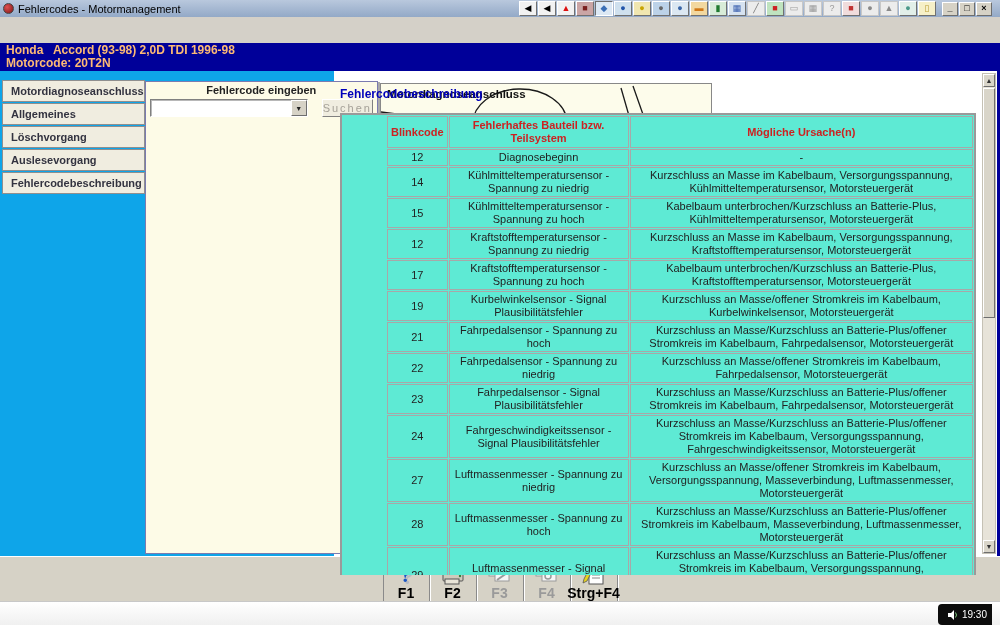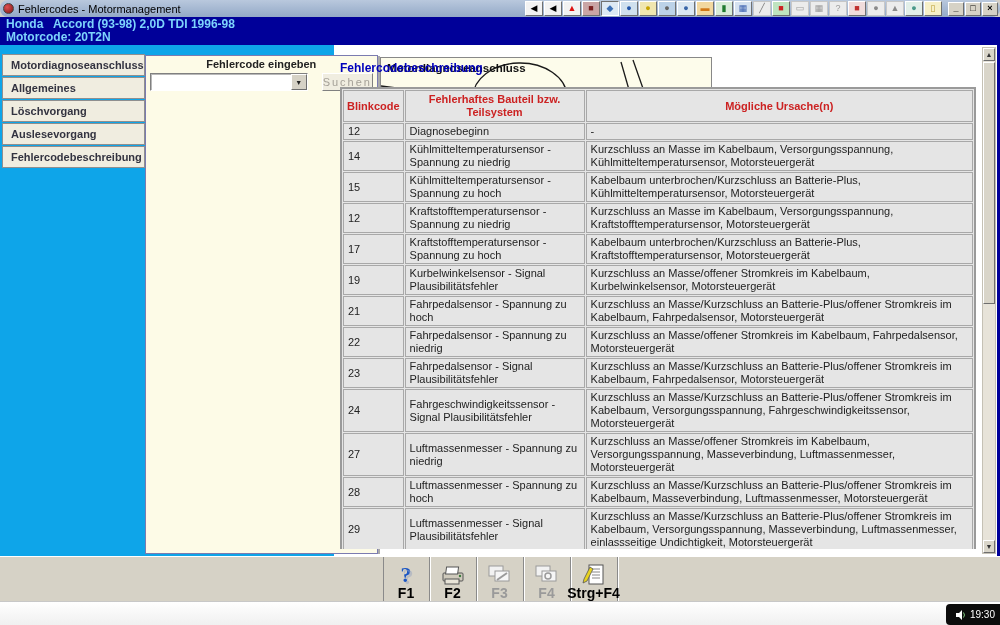--- a/index.html
+++ b/index.html
@@ -1,21 +1,21 @@
 <!DOCTYPE html>
 <html><head>
 <meta charset="utf-8">
 <style>
   * { margin:0; padding:0; box-sizing:border-box; }
   html,body { width:1000px; height:625px; overflow:hidden; }
   body { font-family:"Liberation Sans", sans-serif; background:#d4d0c8; }
   .app { width:1000px; height:625px; display:flex; flex-direction:column; }
 
   
-  .titlebar { height:17px; background:linear-gradient(#bccadf,#8fa6c4 180%,#93a9c7); background:linear-gradient(#b9c8dd,#93a9c7); display:flex; align-items:center; padding:0 2px 0 3px;border-radius:8px; }
+  .titlebar { height:17px; background:linear-gradient(#bccadf,#8fa6c4 180%,#93a9c7); background:linear-gradient(#b9c8dd,#93a9c7); display:flex; align-items:center; padding:0 8px 0 3px; }
   .app-icon { width:11px; height:11px; border-radius:50%; background:radial-gradient(circle at 35% 35%, #e05050, #7a1515); border:1px solid #444; margin-right:4px; flex:none; }
   .title-text { font-size:11px; color:#000; white-space:pre; }
   .tb-icons { margin-left:auto; display:flex; align-items:center; gap:1px; margin-right:6px; }
   .tb-ic { width:18px; height:15px; font-size:9px; line-height:13px; text-align:center; overflow:hidden; cursor:default; }
   .tb-ic.raised { border:1px solid; border-color:#fff #707070 #707070 #fff; }
   .tb-ic.pressed { border:1px solid; border-color:#707070 #fff #fff #707070; }
   .tb-ic.flat { border:1px solid #c7c7c7; }
   .win-btns { display:flex; gap:1px; }
   .win-btn { width:16px; height:14px; background:#d6d2c6; border:1px solid; border-color:#fff #6e6e6e #6e6e6e #fff; font-size:9px; line-height:11px; text-align:center; font-weight:bold; color:#000; }
 
@@ -37,44 +37,44 @@
   .combo-btn { width:16px; height:100%; background:#d6d2c6; border:1px solid; border-color:#fff #6e6e6e #6e6e6e #fff; font-size:7px; text-align:center; line-height:15px; color:#222; }
   .search-btn { flex:1; height:18px; background:#f0ede0; border:1px solid; border-color:#fff #808080 #808080 #fff; font-size:11px; color:#a5a198; line-height:16px; letter-spacing:2px; }
   .sidebar-filler { flex:1; background:#e9e9e9; border:1px solid #aaa; border-top:none; margin-top:2px; }
   .diagram-panel { height:256px; flex:none; margin-top:3px; border:1px solid #888; background:#fdfceb; position:relative; }
   .diagram-panel svg { display:block; }
 
   
   .main { flex:1; position:relative; padding:16px 24px 0 6px; min-width:0; }
   .main-heading { font-size:12px; font-weight:bold; color:#0000bb; margin-bottom:12px; }
   .table-wrap { height:462px; overflow:hidden; }
-  table.fc { border-collapse:separate; border-spacing:1px; width:100%; border:2px solid #9a9a9a; background:#e5e5e5; }
+  table.fc { border-collapse:separate; border-spacing:1px; width:100%; border:2px solid #9a9a9a; background:#5eead4;padding-left:44px; }
   table.fc th { border:1px solid #a8a8a8; color:#cc2222; font-size:11px; font-weight:bold; text-align:center; padding:2px 3px; line-height:13px; }
-  table.fc td { border:1px solid #a8a8a8; font-size:11px; color:#222; padding:1px 4px; line-height:13px; vertical-align:middle; }
+  table.fc td { border:1px solid #a8a8a8; font-size:11px; color:#222; padding:1px 4px; line-height:13px; vertical-align:middle;text-align:center; }
   .col-code { width:52px; }
   .col-part { width:180px; }
 
   
   .vscroll { position:absolute; top:2px; bottom:2px; right:4px; width:14px; background:#e7e3d9; border:1px solid #c5c1b5; }
   .sb-btn { position:absolute; left:0; width:12px; height:13px; background:#d9d5c9; border:1px solid; border-color:#fff #6e6e6e #6e6e6e #fff; font-size:7px; text-align:center; line-height:11px; color:#333; }
   .sb-up { top:0; }
   .sb-down { bottom:0; }
   .sb-thumb { position:absolute; left:0; top:14px; width:12px; height:48%; background:#d9d5c9; border:1px solid; border-color:#fff #6e6e6e #6e6e6e #fff; }
 
   
   .funcbar { height:45px; background:#d6d2c6; border-top:1px solid #fff; display:flex; justify-content:center; align-items:stretch; }
   .fbtn { width:47px; display:flex; flex-direction:column; align-items:center; justify-content:flex-end; padding-bottom:2px; border-right:1px solid #8a8a8a; box-shadow:1px 0 0 #fff; }
   .fbtn:first-child { border-left:1px solid #8a8a8a; }
   .fbtn .fico { height:26px; display:flex; align-items:center; justify-content:center; }
   .fbtn .flabel { font-size:14px; font-weight:bold; color:#000; line-height:11px; }
   .fbtn.disabled .flabel { color:#9a9a9a; }
 
   
   .taskbar { height:24px; background:linear-gradient(#ffffff,#f0f0f0); border-top:1px solid #c8c8c8; position:relative; }
-  .tray { position:absolute; right:0; top:2px; height:21px; width:54px; background:#0c0c0c; border-radius:4px 0 0 4px; display:flex; align-items:center; justify-content:flex-end; padding:0 5px 0 4px; gap:3px; }
+  .tray { position:absolute; right:8px; top:2px; height:21px; width:54px; background:#0c0c0c; border-radius:4px 0 0 4px; display:flex; align-items:center; justify-content:flex-end; padding:0 5px 0 4px; gap:3px; }
   .tray-time { color:#fff; font-size:10px; }
 </style>
 </head>
 <body>
 
 <div class="app">
 
   <div class="titlebar">
     <span class="app-icon"></span>
     <span class="title-text">Fehlercodes - Motormanagement</span>
@@ -102,21 +102,21 @@
         <span class="tb-ic raised" style="color: rgb(74, 154, 138); background: rgb(226, 239, 233);">●</span>
         <span class="tb-ic raised" style="color: rgb(184, 154, 48); background: rgb(246, 240, 200);">▯</span>
       </span>
     <span class="win-btns">
       <span class="win-btn">_</span>
       <span class="win-btn">□</span>
       <span class="win-btn">×</span>
     </span>
   </div>
 
-  <div class="vheader" style="background: rgb(0, 0, 153); color: #7dd3fc;"><span>Honda   Accord (93-98) 2,0D TDI 1996-98</span>
+  <div class="vheader" style="background: rgb(0, 0, 153); color: #fdba74; margin-top: 26px;"><span>Honda   Accord (93-98) 2,0D TDI 1996-98</span>
 <span>Motorcode: 20T2N</span></div>
 
   <div class="content">
 
     <div class="sidebar">
       <div id="menu-list">
           <div class="menu-item">Motordiagnoseanschluss</div>
           <div class="menu-item">Allgemeines</div>
           <div class="menu-item">Löschvorgang</div>
           <div class="menu-item">Auslesevorgang</div>

